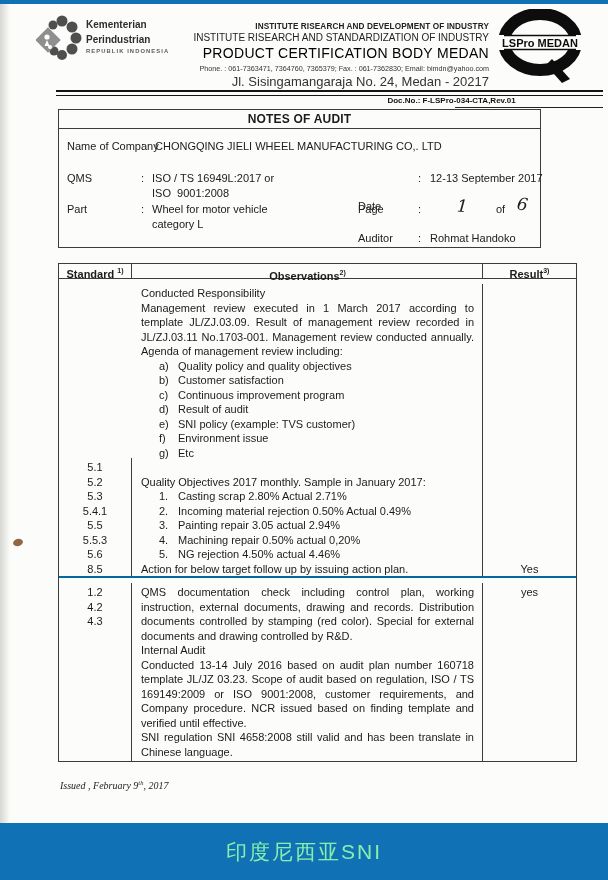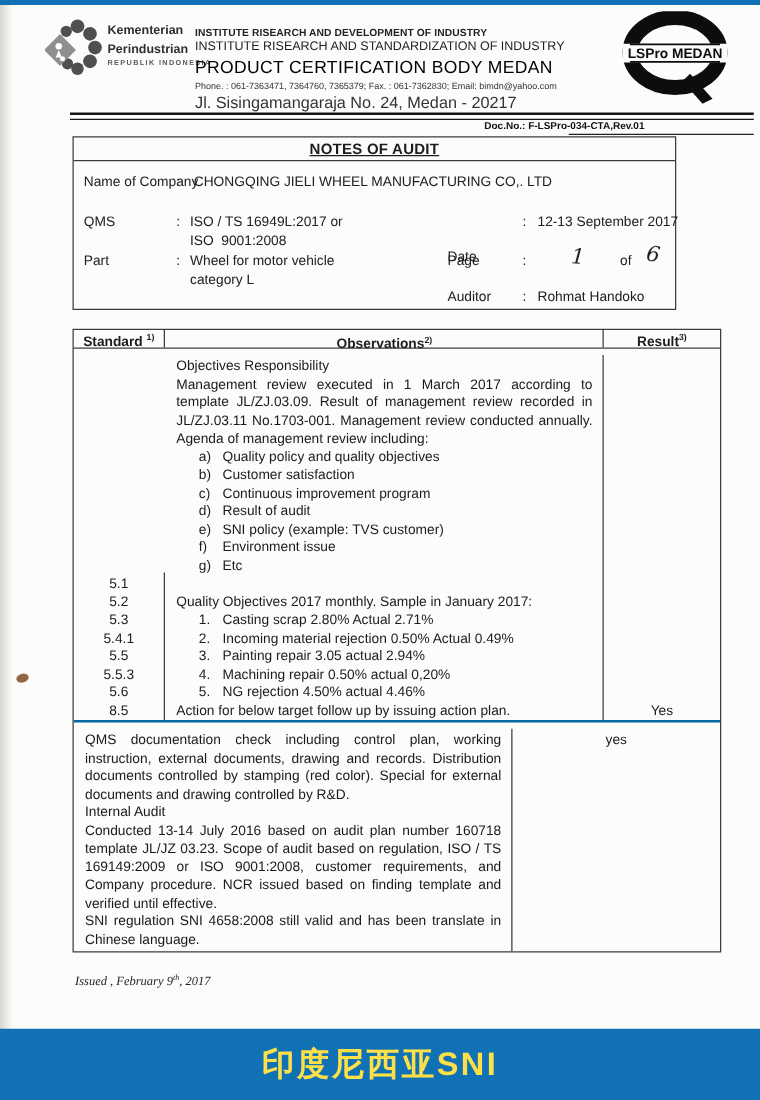--- a/index.html
+++ b/index.html
@@ -12,37 +12,37 @@
     content:""; position:absolute; left:0; top:0; bottom:0; width:10px;
     background:linear-gradient(to right, #d6d6d2, rgba(252,252,250,0)); pointer-events:none;
   }
   .topbar { position:absolute; left:0; top:0; width:608px; height:4px; }
 
   
   .gov-logo { position:absolute; left:36px; top:13px; }
   .ministry { position:absolute; left:86px; top:17px; line-height:1; }
   .ministry .m1,.ministry .m2 { font-weight:bold; font-size:10px; line-height:15px; color:#2e2e2e; }
   .ministry .m3 { font-size:5.8px; letter-spacing:1.1px; color:#5a5a5a; margin-top:2px; font-weight:bold; }
-  .inst { position:absolute; left:156px; top:22px; width:345px; text-align:left; color:#222; }
+  .inst { position:absolute; left:144px; top:22px; width:345px; text-align:right; color:#222; }
   .inst .i1 { font-size:8.2px; font-weight:bold; letter-spacing:0.1px; }
   .inst .i2 { font-size:10px; font-weight:normal; margin-top:1px; }
   .inst .i3 { font-size:14px; margin-top:2px; letter-spacing:0.3px; color:#000000; }
   .inst .i4 { font-size:7.2px; margin-top:3px; color:#333; }
   .inst .i5 { font-size:13px; margin-top:1px; color:#333; }
   .lspro { position:absolute; left:496px; top:9px; }
 
   .rule-double { position:absolute; left:56px; top:90px; width:547px; height:6px;
     border-top:2.5px solid #151515; border-bottom:1.6px solid #151515; }
   .docno { position:absolute; top:96px; left:300px; width:303px; text-align:center;
     font-size:8px; font-weight:bold; color:#111; }
   .docno-line { position:absolute; left:455px; top:107px; width:148px; height:1px; background:#222; }
 
   
   .notes-box { position:absolute; left:58px; top:109px; width:483px; height:139px;
-    border:1.4px solid #3c3c3c; background:transparent;text-decoration:underline; }
+    border:1.4px solid #3c3c3c; background:transparent; }
   .notes-title { height:19px; border-bottom:1.4px solid #3c3c3c; text-align:center;
     font-weight:bold; font-size:12px; line-height:19px; letter-spacing:0.2px; }
   .fld { position:absolute; font-size:11px; white-space:nowrap; color:#202020; }
   .val2 { white-space:pre; }
   .handwrite { font-family:"DejaVu Serif", serif; font-style:italic; font-size:17px; display:inline-block; }
 
   
   .tbl { position:absolute; left:58px; top:263px; width:519px; height:499px;
     border:1.4px solid #3c3c3c; font-size:11px; }
   .trow { position:absolute; left:0; width:100%; display:flex; }
@@ -64,21 +64,21 @@
   .gap { height:14.5px; }
 
   
   .issued { position:absolute; left:60px; top:779px; font-family:"Liberation Serif", serif;
     font-style:italic; font-size:10px; color:#222; }
   .issued sup { font-size:6.5px; }
   .smudge { position:absolute; left:13px; top:539px; width:10px; height:7px; border-radius:50%;
     background:#7d4a22; opacity:0.85; transform:rotate(-15deg); }
   .banner { position:absolute; left:0; top:823px; width:608px; height:57px;
     display:flex; align-items:center; justify-content:center; }
-  .banner .bt { color:#fde047; font-size:26px; font-weight:bold; letter-spacing:2px;
+  .banner .bt { color:#86efac; font-size:21px; font-weight:normal; letter-spacing:2px;
     font-family:"Liberation Sans", sans-serif; }
 </style>
 </head>
 <body>
 
 <div class="page">
 
   <div class="topbar" style="background: rgb(17, 113, 181);"></div>
 
   <div class="gov-logo">
@@ -176,21 +176,21 @@
           <div>5.2</div>
           <div>5.3</div>
           <div>5.4.1</div>
           <div>5.5</div>
           <div>5.5.3</div>
           <div>5.6</div>
           <div>8.5</div>
         </div>
       </div>
       <div class="c-obs obs">
-        <p>Objectives Responsibility</p>
+        <p>Conducted Responsibility</p>
         <p class="just">Management review executed in 1 March 2017 according to template JL/ZJ.03.09. Result of management review recorded in JL/ZJ.03.11 No.1703-001. Management review conducted annually. Agenda of management review including:</p>
         <div class="li">
             <span class="m">a)</span>
             <span class="t">Quality policy and quality objectives</span>
           </div>
         <div class="li">
             <span class="m">b)</span>
             <span class="t">Customer satisfaction</span>
           </div>
         <div class="li">
@@ -236,20 +236,27 @@
             <span class="t">NG rejection 4.50% actual 4.46%</span>
           </div>
         <p>Action for below target follow up by issuing action plan.</p>
       </div>
       <div class="c-res">
         <div class="res">Yes</div>
       </div>
     </div>
 
     <div class="trow r2">
+      <div class="c-std">
+        <div class="nums">
+          <div>1.2</div>
+          <div>4.2</div>
+          <div>4.3</div>
+        </div>
+      </div>
       <div class="c-obs obs">
         <p class="just">QMS documentation check including control plan, working instruction, external documents, drawing and records. Distribution documents controlled by stamping (red color). Special for external documents and drawing controlled by R&amp;D.</p>
         <p>Internal Audit</p>
         <p class="just">Conducted 13-14 July 2016 based on audit plan number 160718 template JL/JZ 03.23. Scope of audit based on regulation, ISO / TS 169149:2009 or ISO 9001:2008, customer requirements, and Company procedure. NCR issued based on finding template and verified until effective.</p>
         <p class="just">SNI regulation SNI 4658:2008 still valid and has been translate in Chinese language.</p>
       </div>
       <div class="c-res">
         <div class="res">yes</div>
       </div>
     </div>

